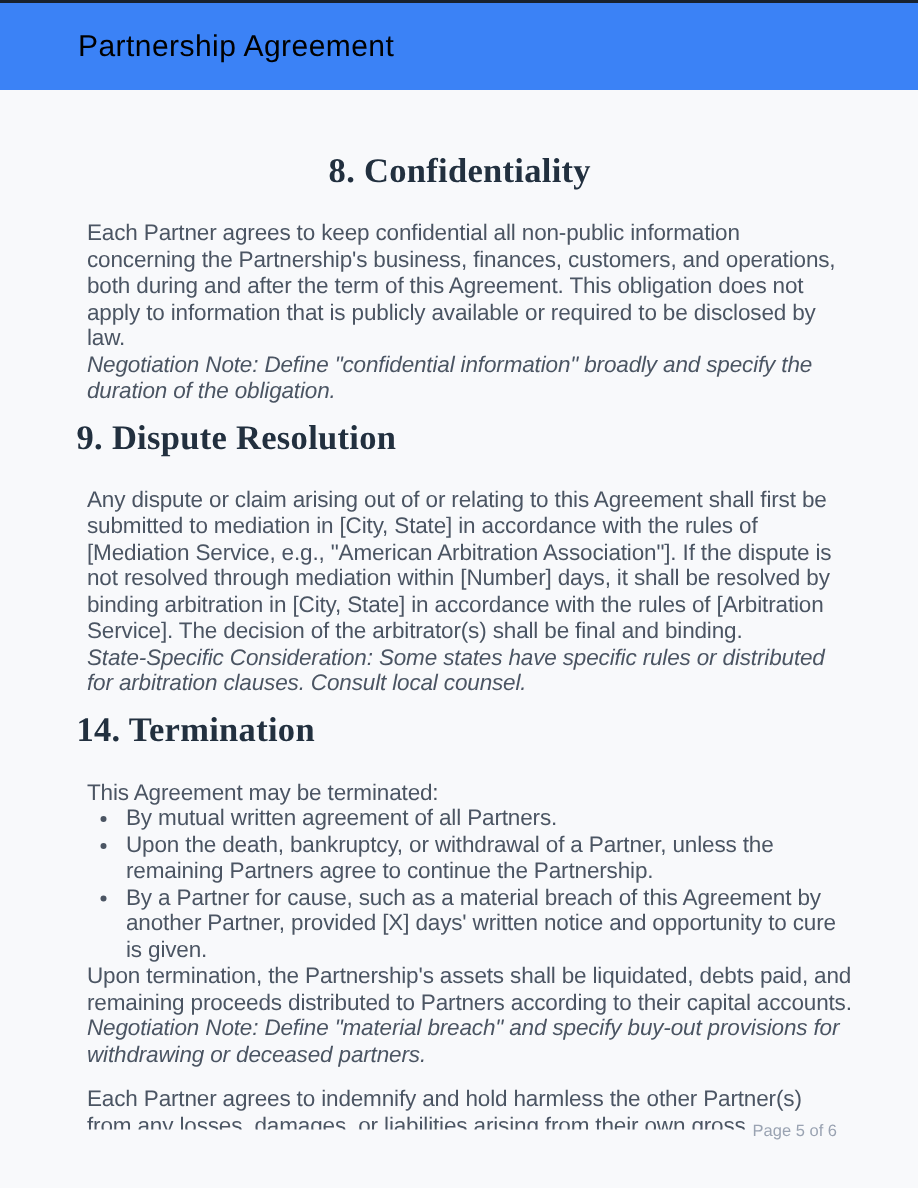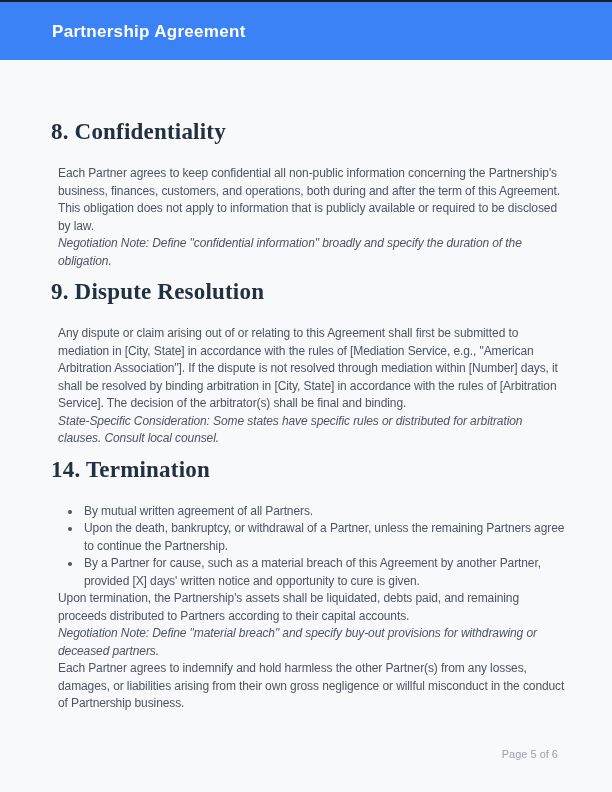--- a/index.html
+++ b/index.html
@@ -15,49 +15,50 @@
     height: 2px; background: #18222f; z-index: 3;
   }
   .doc-header {
     height: 60px;
     background: #3b82f6;
     display: flex;
     align-items: center;
     padding: 3px 0 0 52px;
   }
   .doc-title {
-    color: #ffffff;
-    font-size: 17px;
-    font-weight: bold;
+    color: #000000;
+    font-size: 20px;
+    font-weight: normal;
     letter-spacing: 0.3px;
   }
   .content {
     position: absolute;
     top: 60px; left: 0;
     width: 612px; height: 693px;
     overflow: hidden;
     padding: 40px 50px 0 51px;
   }
   .section-heading {
     font-family: "Liberation Serif", serif;
     font-size: 23px;
     line-height: 27px;
     font-weight: bold;
     color: #22303f;
     letter-spacing: 0.2px;
     margin: 8px 0 20px 0;
   }
-  .section:first-of-type .section-heading { margin-top: 18px; }
+  .section:first-of-type .section-heading { margin-top: 0; text-align: center; }
   .section-body {
     margin-left: 7px;
     width: 510px;
-    font-size: 12px;
+    font-size: 15px;
     line-height: 17.5px;
     letter-spacing: -0.1px;
     color: #4b5563;
+    margin-top: 12px;
   }
   .section-body p { margin: 0; }
   .note { font-style: italic; }
   ul.bullets {
     margin: 0;
     padding-left: 24px;
     list-style: disc;
   }
   ul.bullets li { padding-left: 2px; }
   .page-number {
@@ -92,20 +93,21 @@
     <h2 class="section-heading">9. Dispute Resolution</h2>
     <div class="section-body">
       <p>Any dispute or claim arising out of or relating to this Agreement shall first be submitted to mediation in [City, State] in accordance with the rules of [Mediation Service, e.g., "American Arbitration Association"]. If the dispute is not resolved through mediation within [Number] days, it shall be resolved by binding arbitration in [City, State] in accordance with the rules of [Arbitration Service]. The decision of the arbitrator(s) shall be final and binding.</p>
       <p class="note">State-Specific Consideration: Some states have specific rules or distributed for arbitration clauses. Consult local counsel.</p>
     </div>
   </section>
 
   <section class="section">
     <h2 class="section-heading">14. Termination</h2>
     <div class="section-body">
+      <p>This Agreement may be terminated:</p>
       <ul class="bullets">
         <li>By mutual written agreement of all Partners.</li>
         <li>Upon the death, bankruptcy, or withdrawal of a Partner, unless the remaining Partners agree to continue the Partnership.</li>
         <li>By a Partner for cause, such as a material breach of this Agreement by another Partner, provided [X] days' written notice and opportunity to cure is given.</li>
       </ul>
       <p>Upon termination, the Partnership's assets shall be liquidated, debts paid, and remaining proceeds distributed to Partners according to their capital accounts.</p>
       <p class="note">Negotiation Note: Define "material breach" and specify buy-out provisions for withdrawing or deceased partners.</p>
     </div>
   </section>
 

